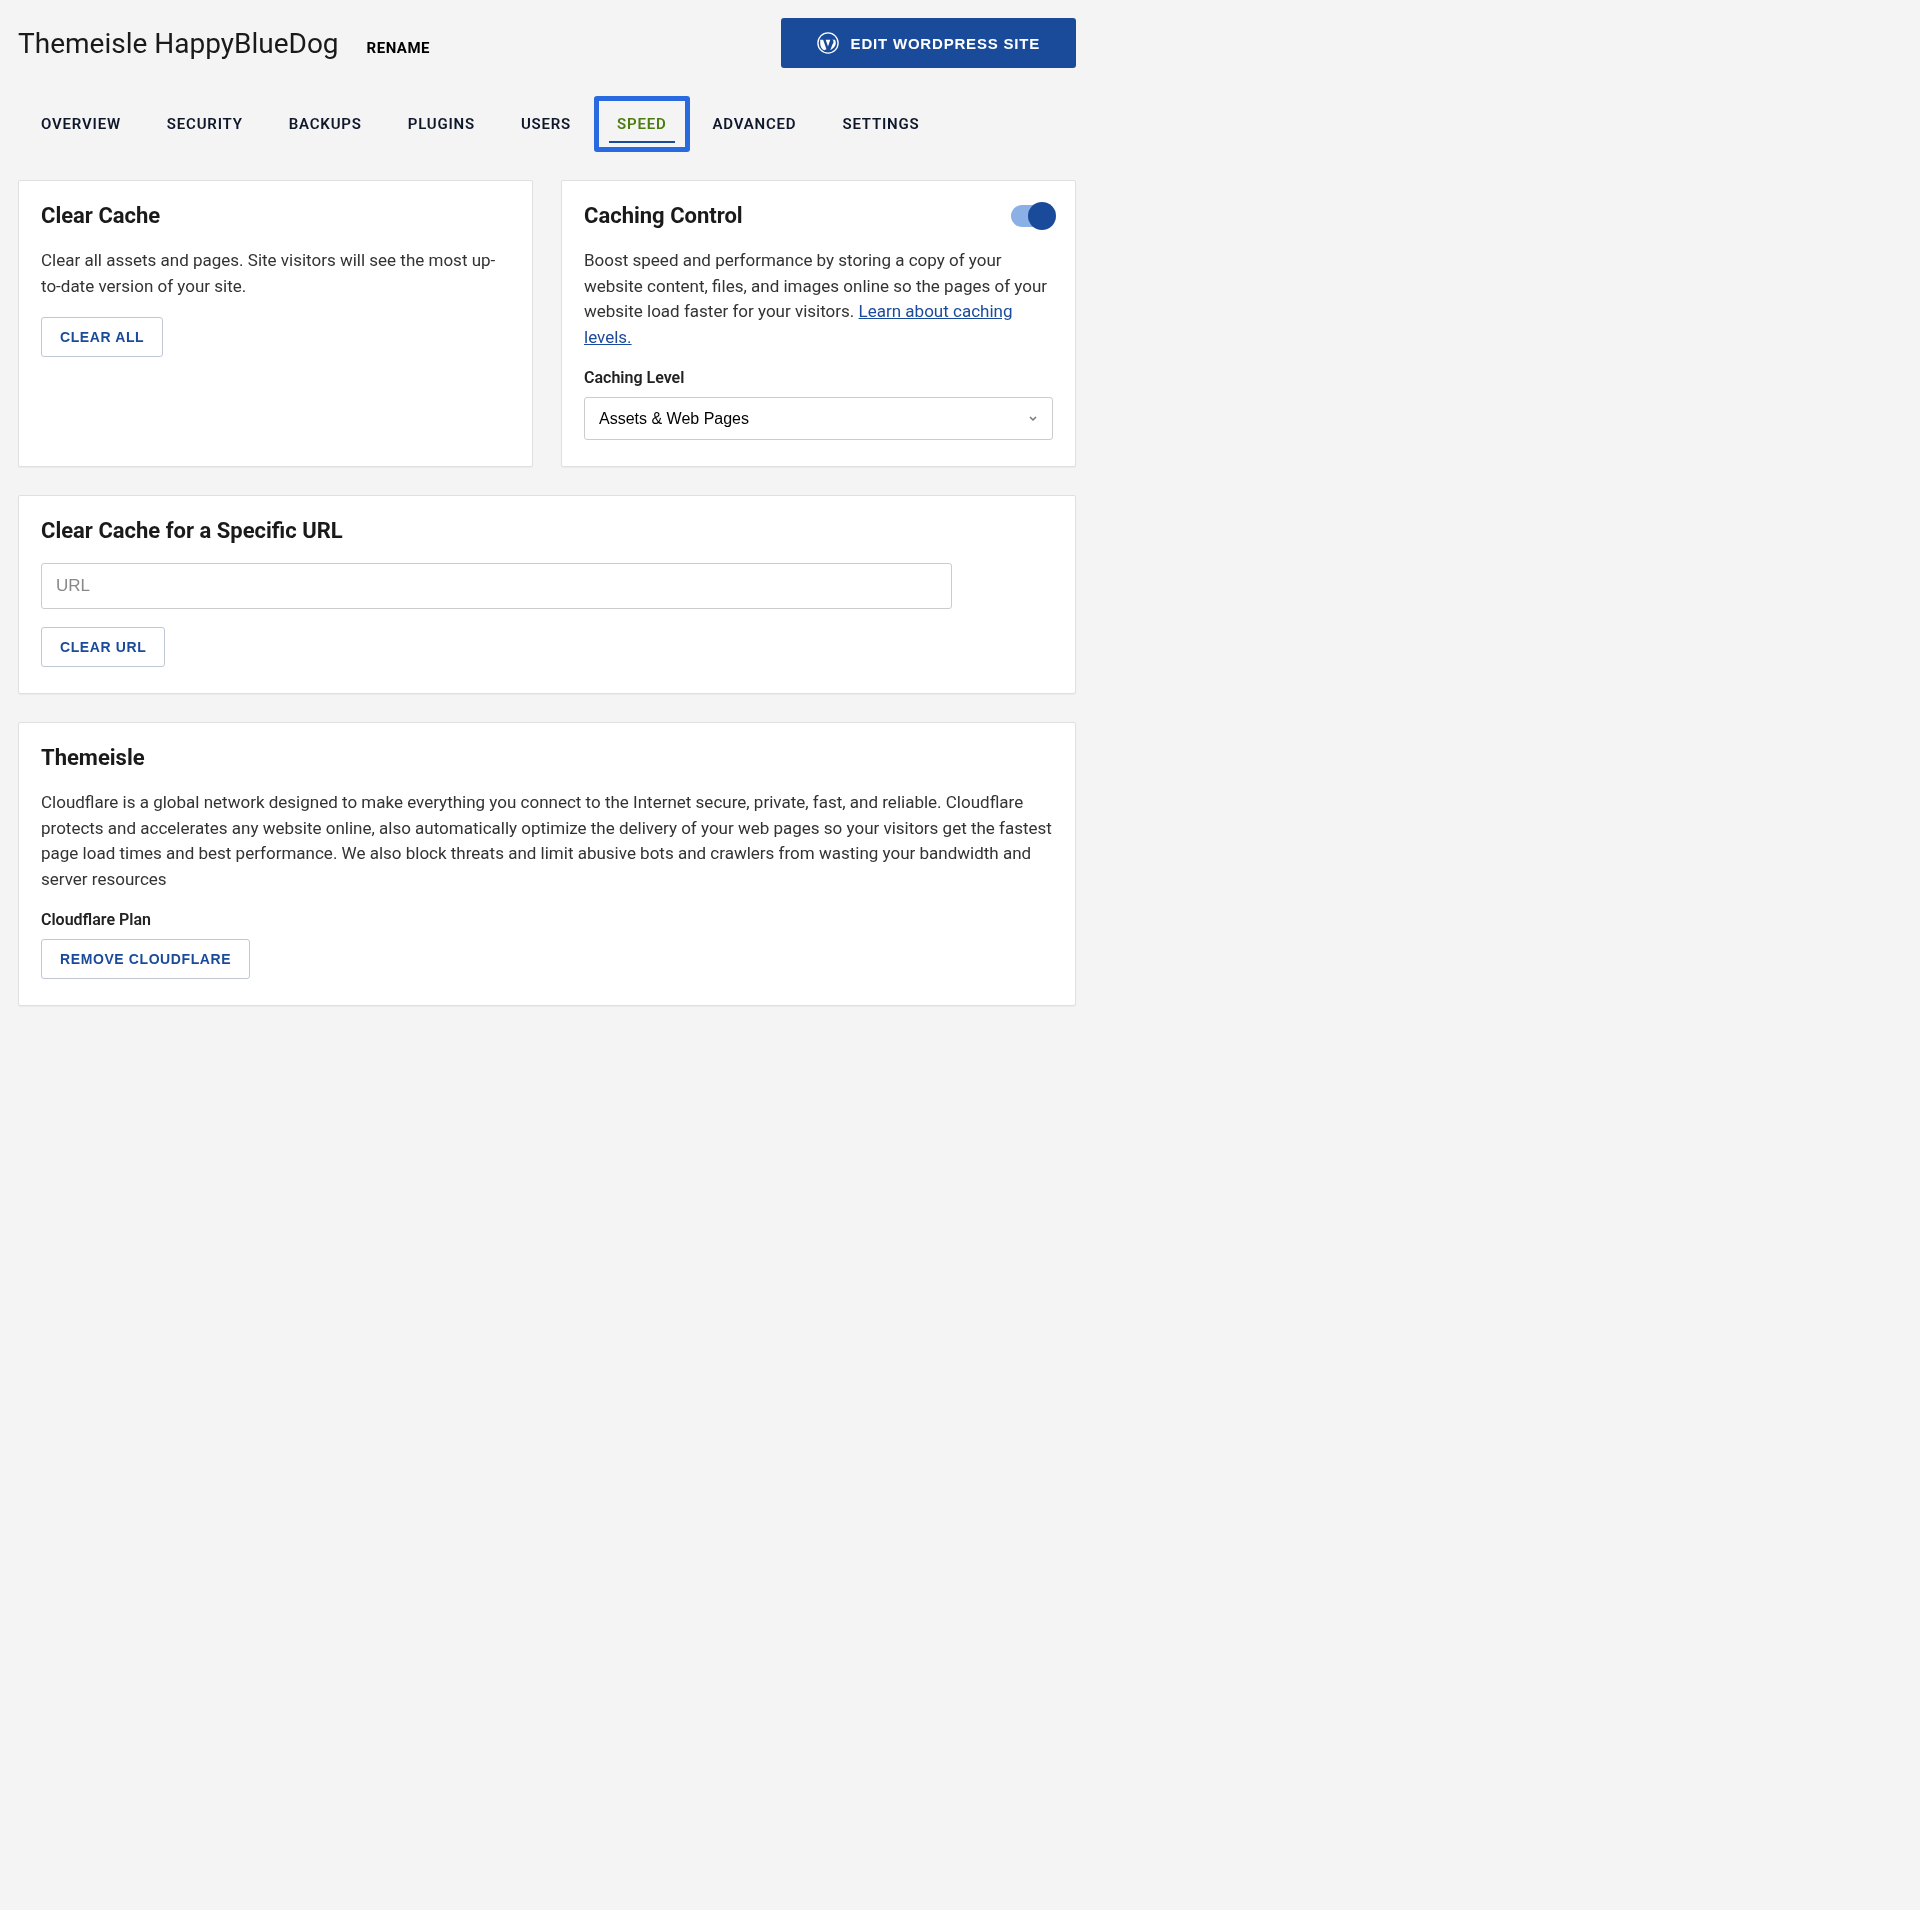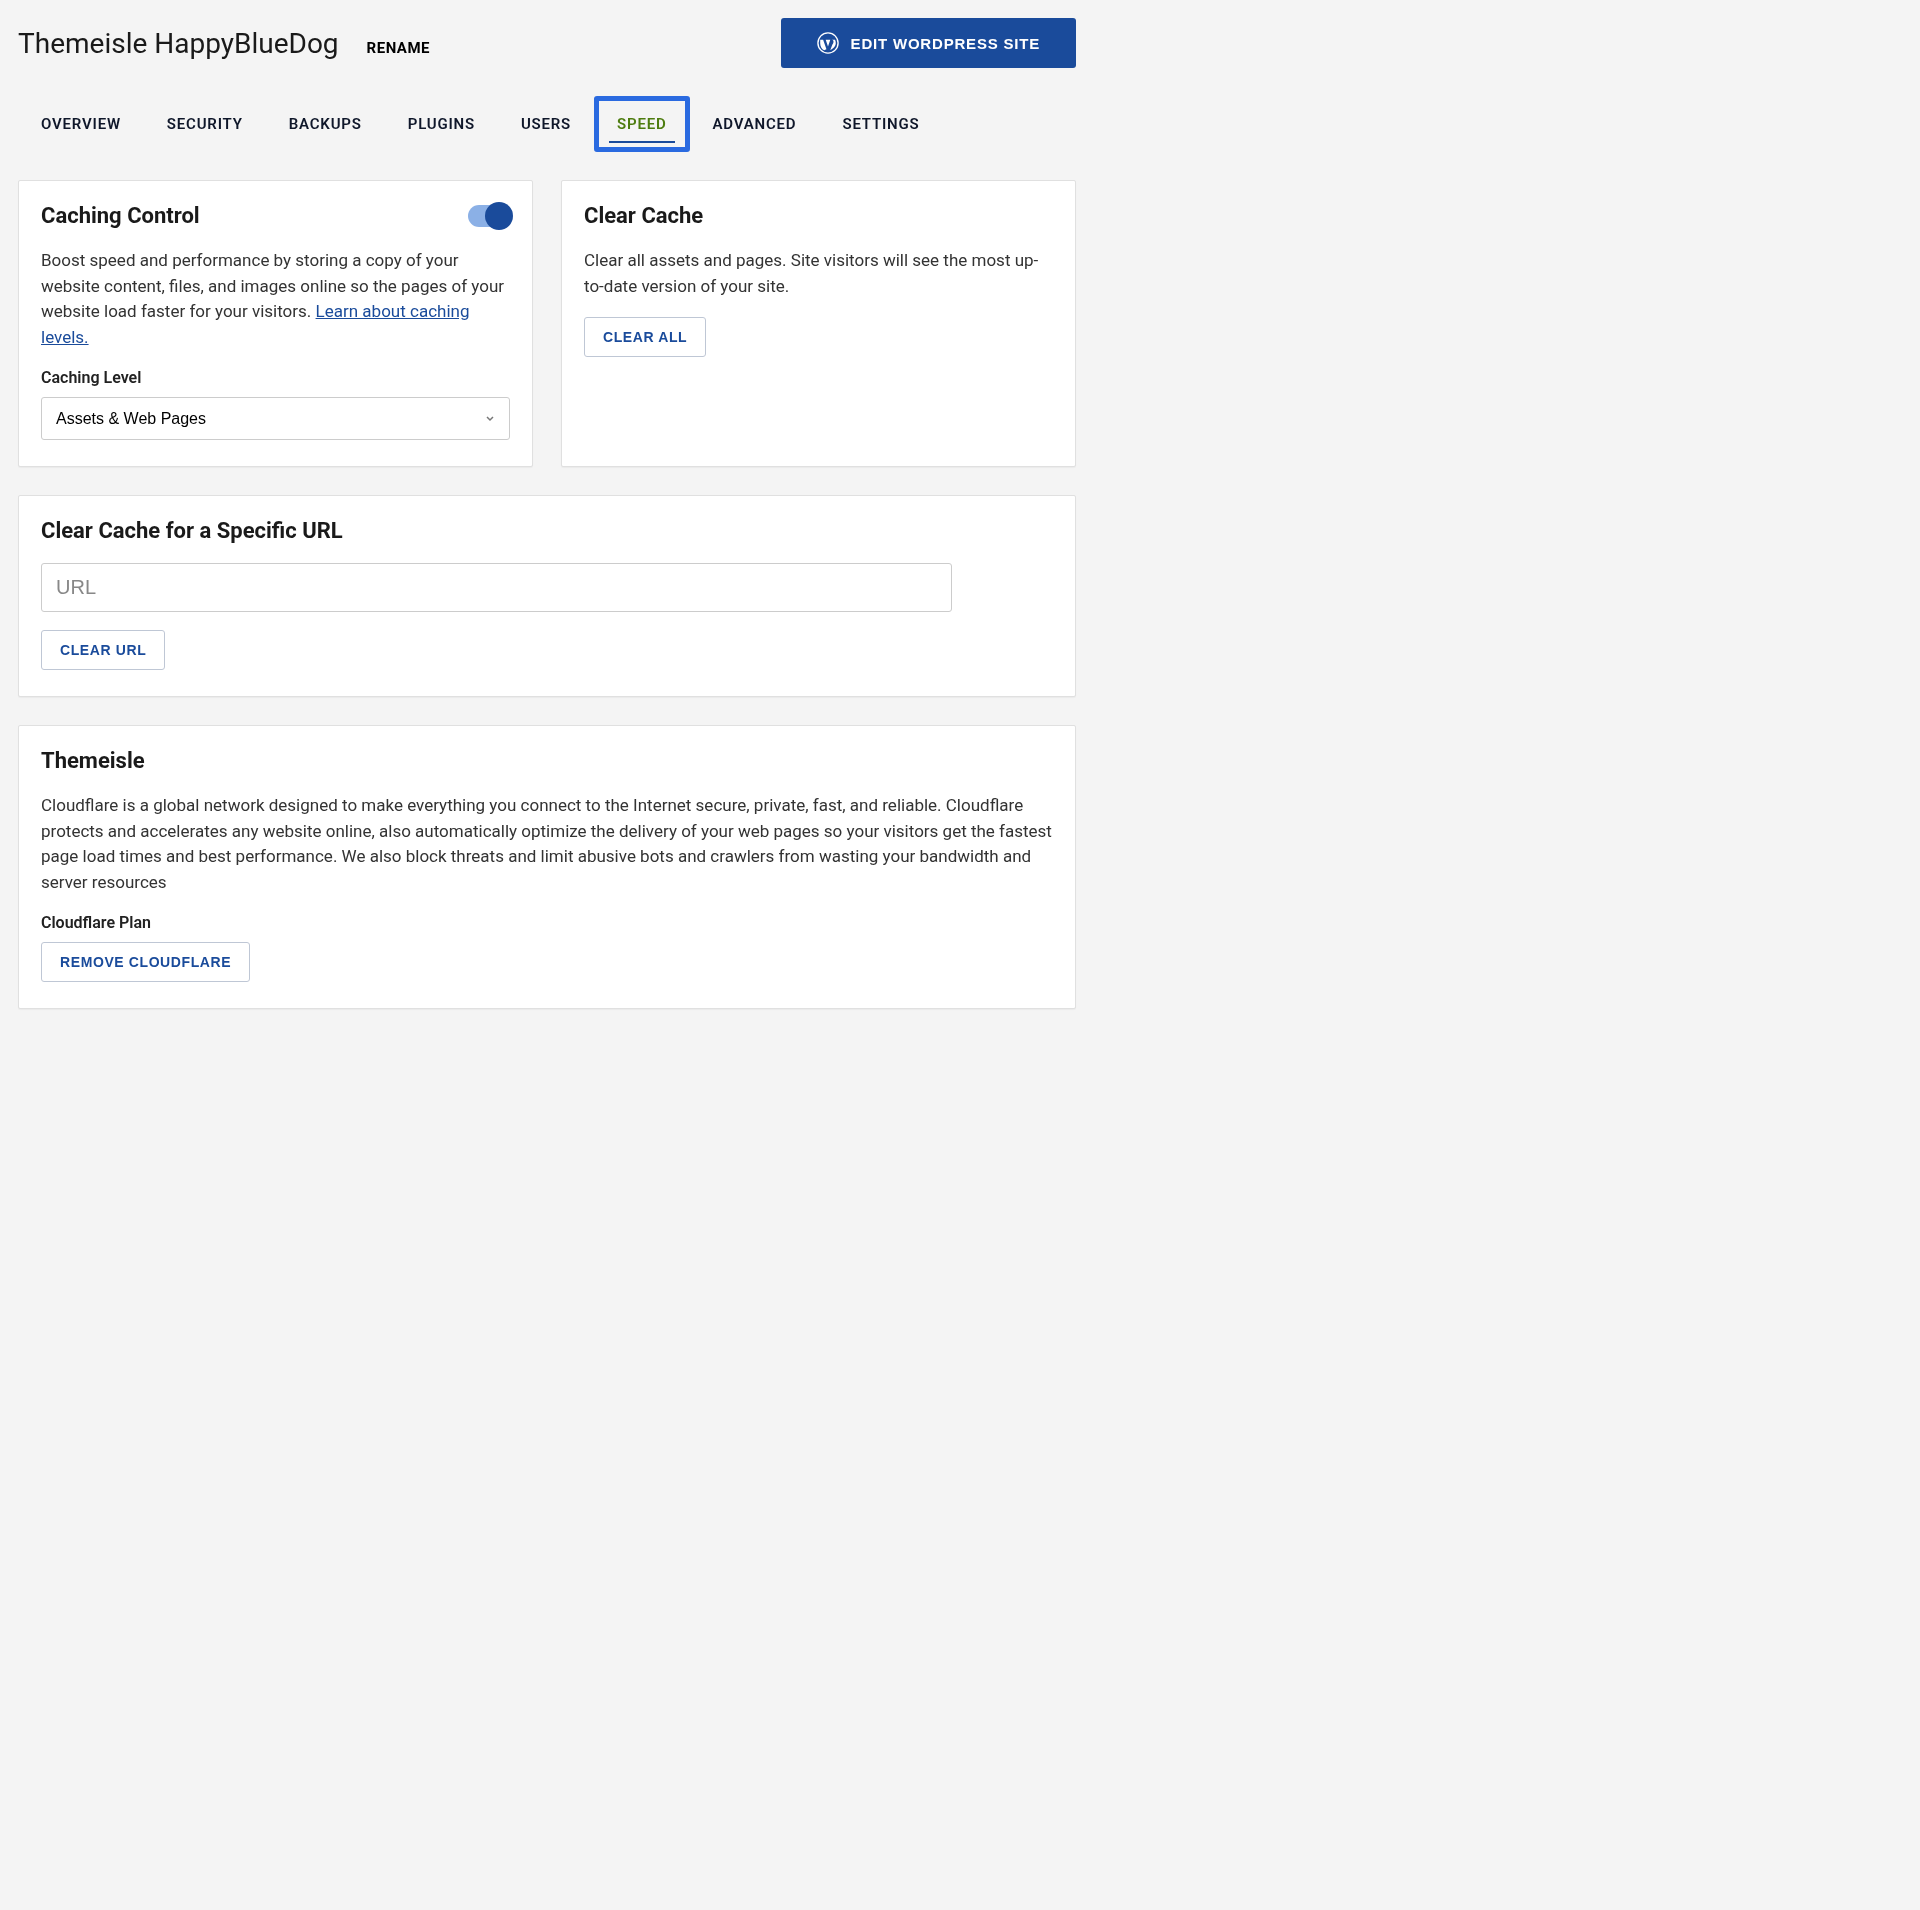--- a/index.html
+++ b/index.html
@@ -173,21 +173,21 @@
     right: -3px;
     top: -3px;
     width: 28px;
     height: 28px;
     background: #1a4b9b;
     border-radius: 50%;
   }
   .url-input {
     width: 100%;
     padding: 12px 14px;
-    font-size: 20px;
+    font-size: 17px;
     border: 1px solid #ccc;
     border-radius: 3px;
     margin-bottom: 18px;
     color: #222;
   }
   .url-input::placeholder { color: #888; }
 </style>
 </head>
 <body>
 
@@ -212,20 +212,28 @@
   <div class="tab">SECURITY</div>
   <div class="tab">BACKUPS</div>
   <div class="tab">PLUGINS</div>
   <div class="tab">USERS</div>
   <div class="tab active">SPEED</div>
   <div class="tab">ADVANCED</div>
   <div class="tab">SETTINGS</div>
 </div>
 
 <div class="row-2col">
+  <div class="card">
+    <div class="card-head">
+      <div class="card-title">Clear Cache</div>
+    </div>
+    <p class="card-desc">Clear all assets and pages. Site visitors will see the most up-to-date version of your site.</p>
+    <button class="btn-outline">CLEAR ALL</button>
+  </div>
+
   <div class="card">
     <div class="card-head">
       <div class="card-title">Caching Control</div>
       <div class="toggle">
         <div class="toggle-knob"></div>
       </div>
     </div>
     <p class="card-desc">
       <span>Boost speed and performance by storing a copy of your website content, files, and images online so the pages of your website load faster for your visitors. </span><a href="#">Learn about caching levels.</a>
     </p>
@@ -234,28 +242,20 @@
       <select class="select">
         <option>Assets &amp; Web Pages</option>
       </select>
       <span class="select-caret">
         <svg width="12" height="12" viewBox="0 0 24 24" fill="none" stroke="#777" stroke-width="3">
             <polyline points="6 9 12 15 18 9"></polyline>
           </svg>
       </span>
     </div>
   </div>
-
-  <div class="card">
-    <div class="card-head">
-      <div class="card-title">Clear Cache</div>
-    </div>
-    <p class="card-desc">Clear all assets and pages. Site visitors will see the most up-to-date version of your site.</p>
-    <button class="btn-outline">CLEAR ALL</button>
-  </div>
 </div>
 
 <div class="card full">
   <div class="card-title" style="margin-bottom:20px">Clear Cache for a Specific URL</div>
   <input type="text" class="url-input" style="width: 90%;" placeholder="URL">
   <br>
   <button class="btn-outline">CLEAR URL</button>
 </div>
 
 <div class="card full">

